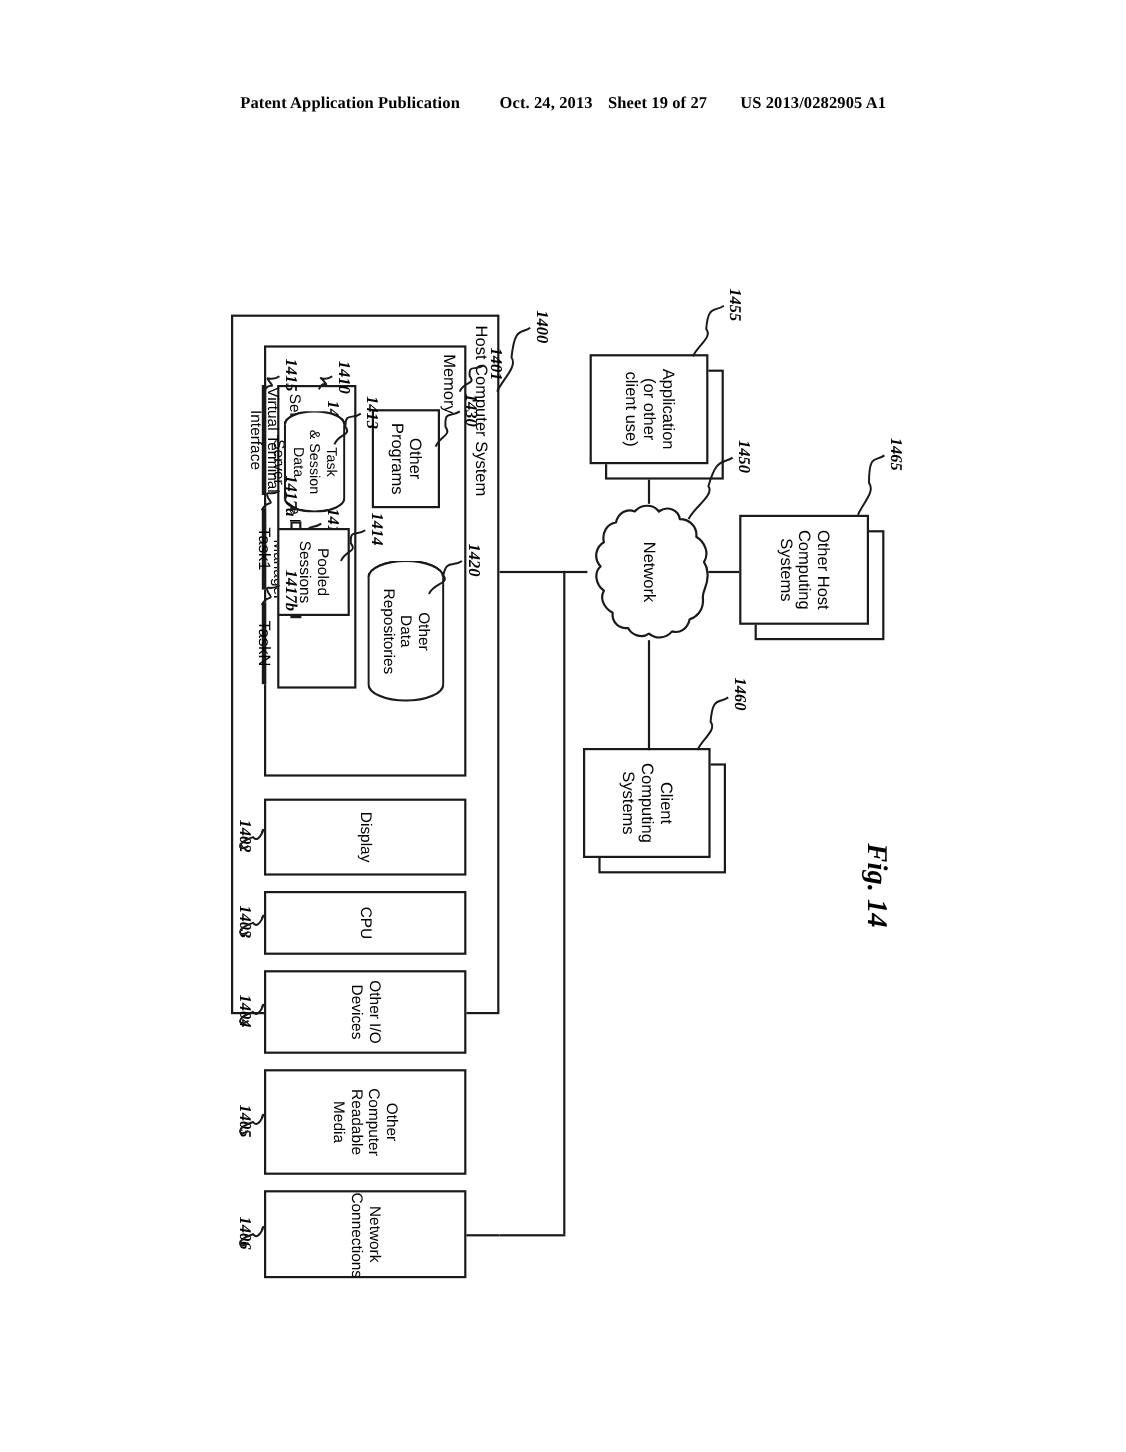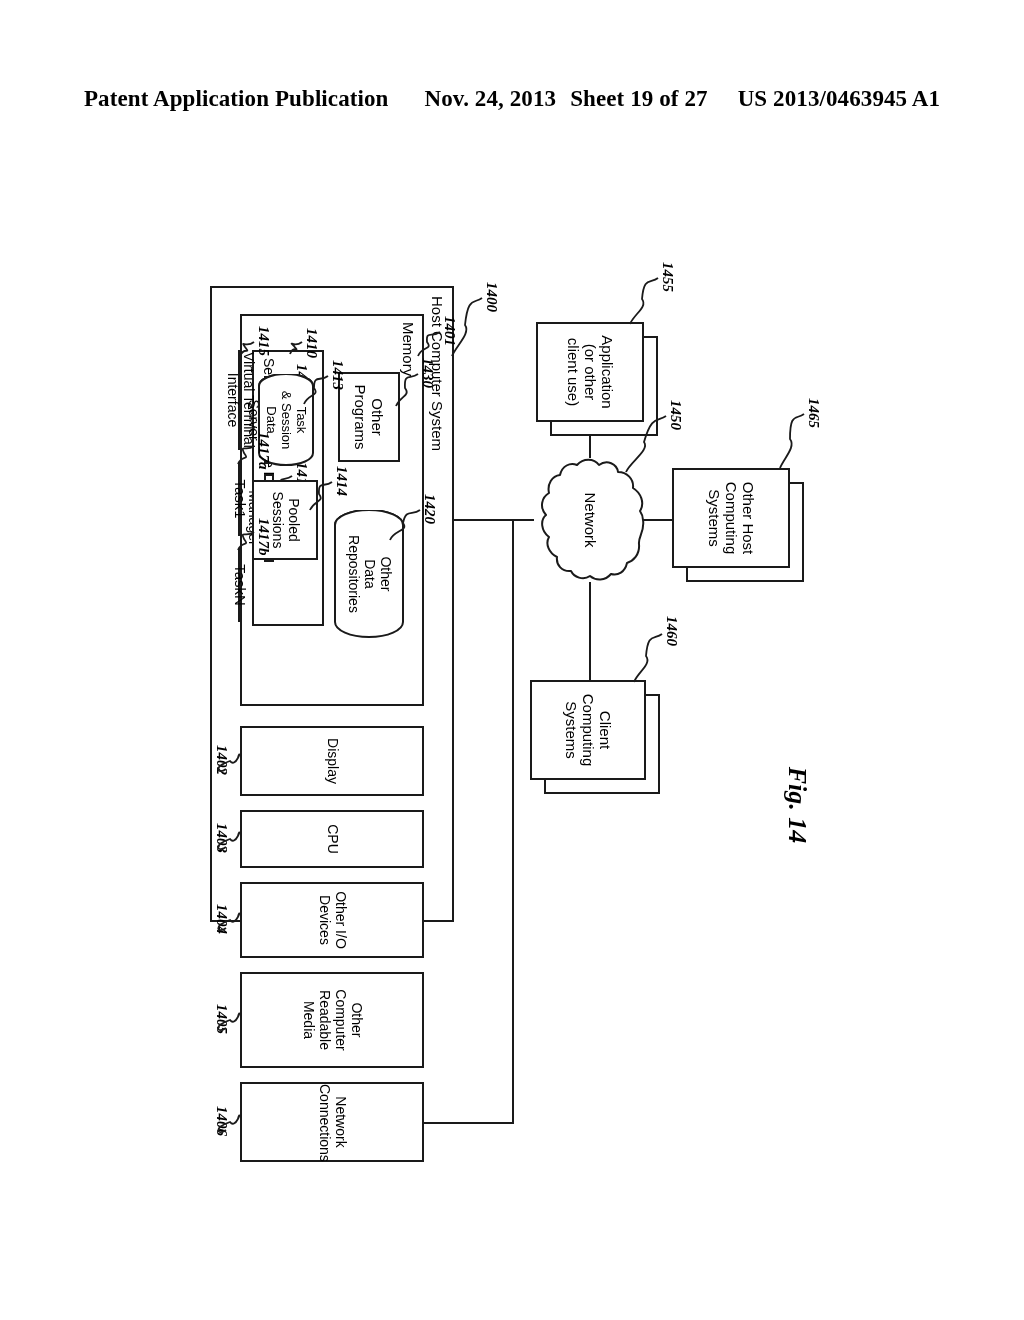--- a/index.html
+++ b/index.html
@@ -6,21 +6,21 @@
   body{
     width:1024px;height:1320px;position:relative;overflow:hidden;
     font-family:"Liberation Sans", sans-serif;color:#000;
   }
 
   
   #pub-header{
     position:absolute;left:0;top:86px;width:1024px;
     display:flex;justify-content:center;align-items:baseline;
     font-family:"Liberation Serif", serif;
-    font-weight:bold;font-size:23px;letter-spacing:.1px;white-space:nowrap;
+    font-weight:bold;font-size:15px;letter-spacing:.1px;white-space:nowrap;
   }
   #pub-header .seg{margin:0;}
   #pub-header .gap-lg{width:36px;display:inline-block;}
   #pub-header .gap-sm{width:14px;display:inline-block;}
   #pub-header .gap-md{width:30px;display:inline-block;}
 
   
   #fig-canvas{
     position:absolute;
     width:1000px;height:680px;          
@@ -86,25 +86,25 @@
     font-size:26px;white-space:nowrap;
     transform:rotate(90deg);transform-origin:50% 50%;
   }
 </style>
 </head>
 <body>
 
 <div id="pub-header">
   <span class="seg">Patent Application Publication</span>
   <span class="gap-lg"></span>
-  <span class="seg">Nov. 24, 2013</span>
+  <span class="seg">Oct. 24, 2013</span>
   <span class="gap-sm"></span>
   <span class="seg">Sheet 19 of 27</span>
   <span class="gap-md"></span>
-  <span class="seg">US 2013/0463945 A1</span>
+  <span class="seg">US 2013/0282905 A1</span>
 </div>
 
 <div id="fig-canvas">
     <div class="cloud" style="left: 196px; top: 206px; width: 128px; height: 112px;"><svg width="128" height="112" viewBox="0 0 128 112">
     <path d="M64,3 C75,1 81,8 88,7 C99,6 105,13 107,19 C116,21 120,28 118,35
              C125,41 125,50 120,56 C125,63 121,72 115,75 C116,84 109,90 101,89
              C97,97 88,101 81,97 C75,105 64,106 59,100 C51,107 41,104 37,97
              C28,99 20,94 19,86 C10,84 6,76 9,69 C2,63 2,52 9,47
              C3,39 8,29 16,28 C16,19 23,12 32,13 C37,5 47,1 55,6 C58,4 61,3 64,3 Z" fill="#fff" stroke="#1a1a1a" stroke-width="2" stroke-linejoin="round"></path>
       </svg><div class="t">Network</div></div>

